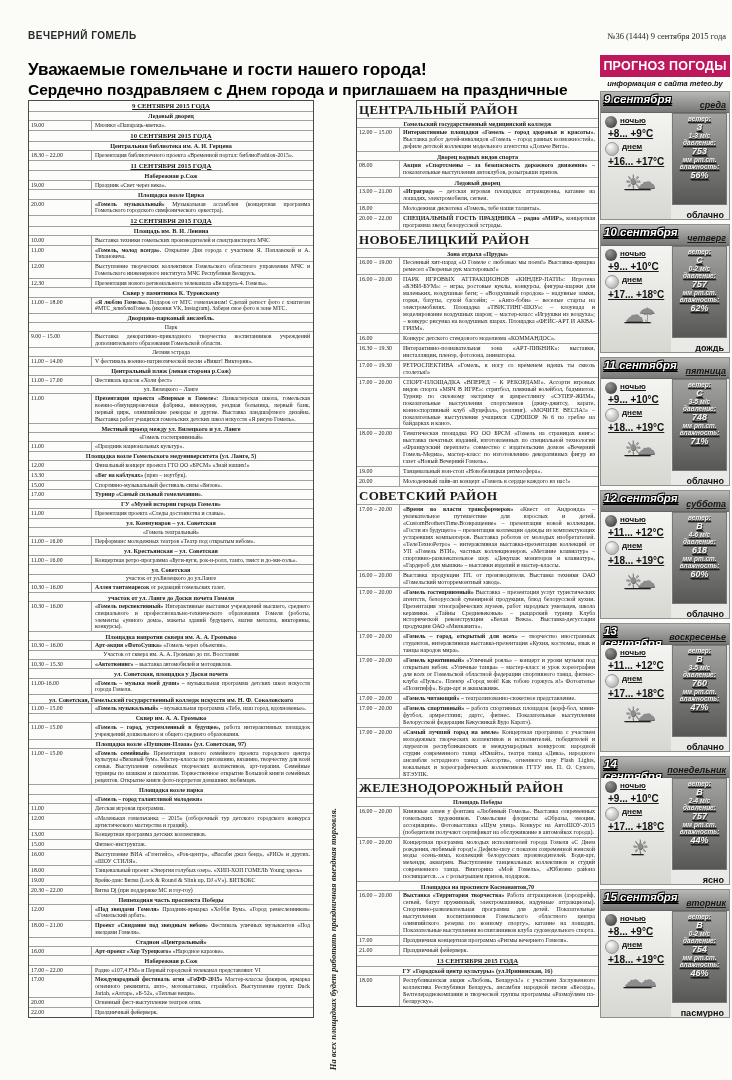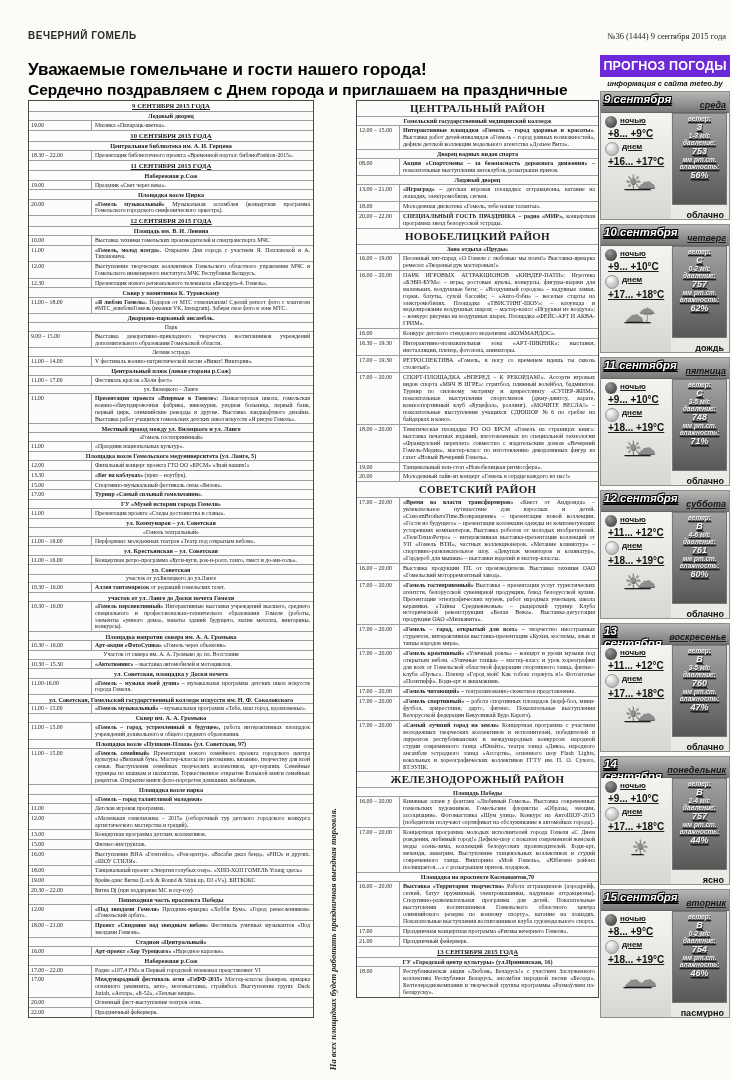--- a/index.html
+++ b/index.html
@@ -22,35 +22,35 @@
   .congrats .l1{font-size:17px;line-height:1.2;}
   .congrats .l2{font-size:15.5px;line-height:1.3;}
   
   .sched{position:absolute;top:100px;background:#fcfcfa;border:1px solid #4a4a4a;
          overflow:hidden;font-size:5.8px;line-height:1.16;}
   #left-col{left:28px;width:284px;max-height:978px;}
   #mid-col{left:356px;width:241px;max-height:978px;font-size:6px;}
   .sched>div{border-bottom:1px solid #a0a0a0;}
   .sched>div:last-child{border-bottom:none;}
   .date{font-weight:bold;text-align:center;text-decoration:underline;font-size:6.8px;padding:1px 2px;}
-  .section{font-weight:bold;text-align:center;font-size:11px;padding:1px 2px;letter-spacing:.3px;}
+  .section{font-weight:bold;text-align:left;font-size:13px;padding:1px 2px;letter-spacing:.3px;}
   .venue{font-weight:bold;text-align:center;padding:.5px 2px;font-size:6.2px;}
   .subvenue{text-align:center;padding:.5px 2px;}
   .ev{display:flex;}
   .ev .time{flex:0 0 58px;padding:1px 2px;border-right:1px solid #a0a0a0;}
   #mid-col .ev .time{flex:0 0 38px;}
   .ev .desc{flex:1;padding:1px 3px;text-align:justify;}
   
   .vnote{position:absolute;left:314px;top:100px;width:42px;height:978px;}
   .vnote-text{position:absolute;bottom:8px;left:14px;writing-mode:vertical-rl;
               transform:rotate(180deg);white-space:nowrap;
               font:bold italic 8.5px "Liberation Serif",serif;color:#222;}
   
   .weather{position:absolute;left:600px;top:55px;width:130px;font-family:"Liberation Sans",sans-serif;}
-  .w-title{background:#6d28d9;color:#fff;font-weight:bold;font-size:12.5px;text-align:center;
+  .w-title{background:#be185d;color:#fff;font-weight:bold;font-size:12.5px;text-align:center;
            line-height:22px;height:22px;letter-spacing:.2px;}
   .w-src{font:bold italic 7.5px "Liberation Sans",sans-serif;text-align:center;margin:2px 0 3px;color:#111;}
   .w-card{border:1px solid #8f8f8f;background:#e9e9e5;margin-bottom:4px;height:129px;
           box-sizing:border-box;overflow:hidden;text-decoration:underline;}
   .w-head{height:19px;background:linear-gradient(#b8b8b6,#787876);border-bottom:1px solid #666;
           display:flex;justify-content:space-between;align-items:flex-start;padding:1px 3px 0;}
   .w-date{font:bold italic 11.5px "Liberation Sans",sans-serif;color:#fff;
           text-shadow:1px 1px 0 #000,-1px -1px 0 #000,1px -1px 0 #000,-1px 1px 0 #000;}
   .w-wd{font:bold italic 9px "Liberation Sans",sans-serif;color:#161616;margin-top:7px;}
   .w-body{display:flex;height:108px;position:relative;}
@@ -551,21 +551,21 @@
                 <span class="w-lbl">днем</span>
               </div>
               <div class="w-temp">+18... +19°C</div>
               <div class="w-icon">☀☁</div>
             </div>
             <div class="w-right">
               <div class="w-sm">ветер:</div>
               <div class="w-big">В</div>
               <div class="w-sm">4-6 м/с</div>
               <div class="w-sm">давление:</div>
-              <div class="w-big">761</div>
+              <div class="w-big">618</div>
               <div class="w-sm">мм рт.ст.</div>
               <div class="w-sm">влажность:</div>
               <div class="w-big">60%</div>
             </div>
             <span class="w-cond">облачно</span>
           </div>
         </div>
         <div class="w-card">
           <div class="w-head">
             <span class="w-date">13 сентября</span>

